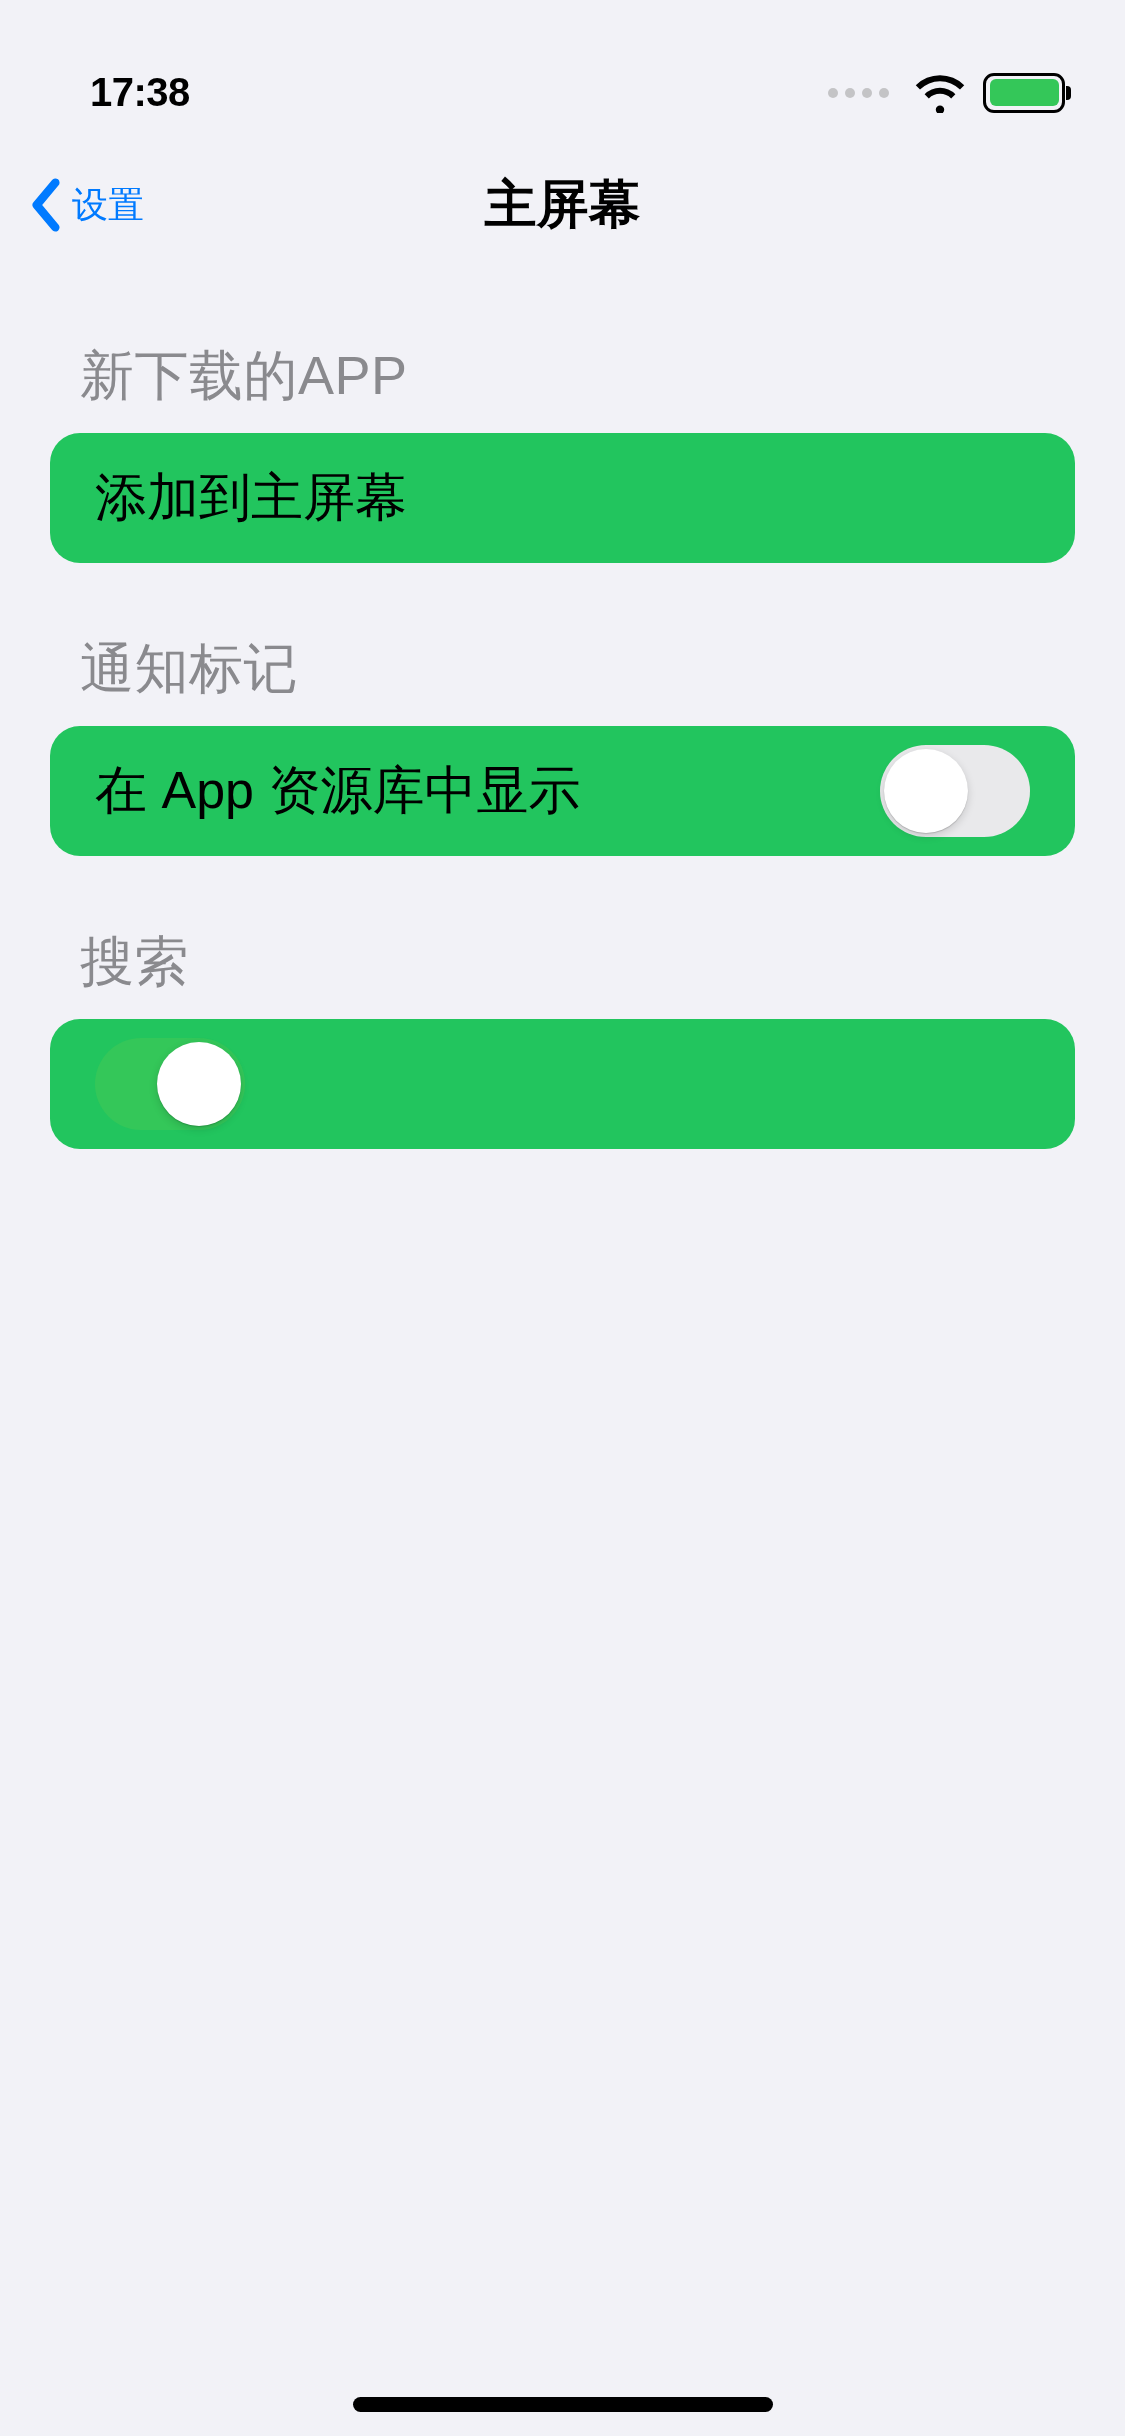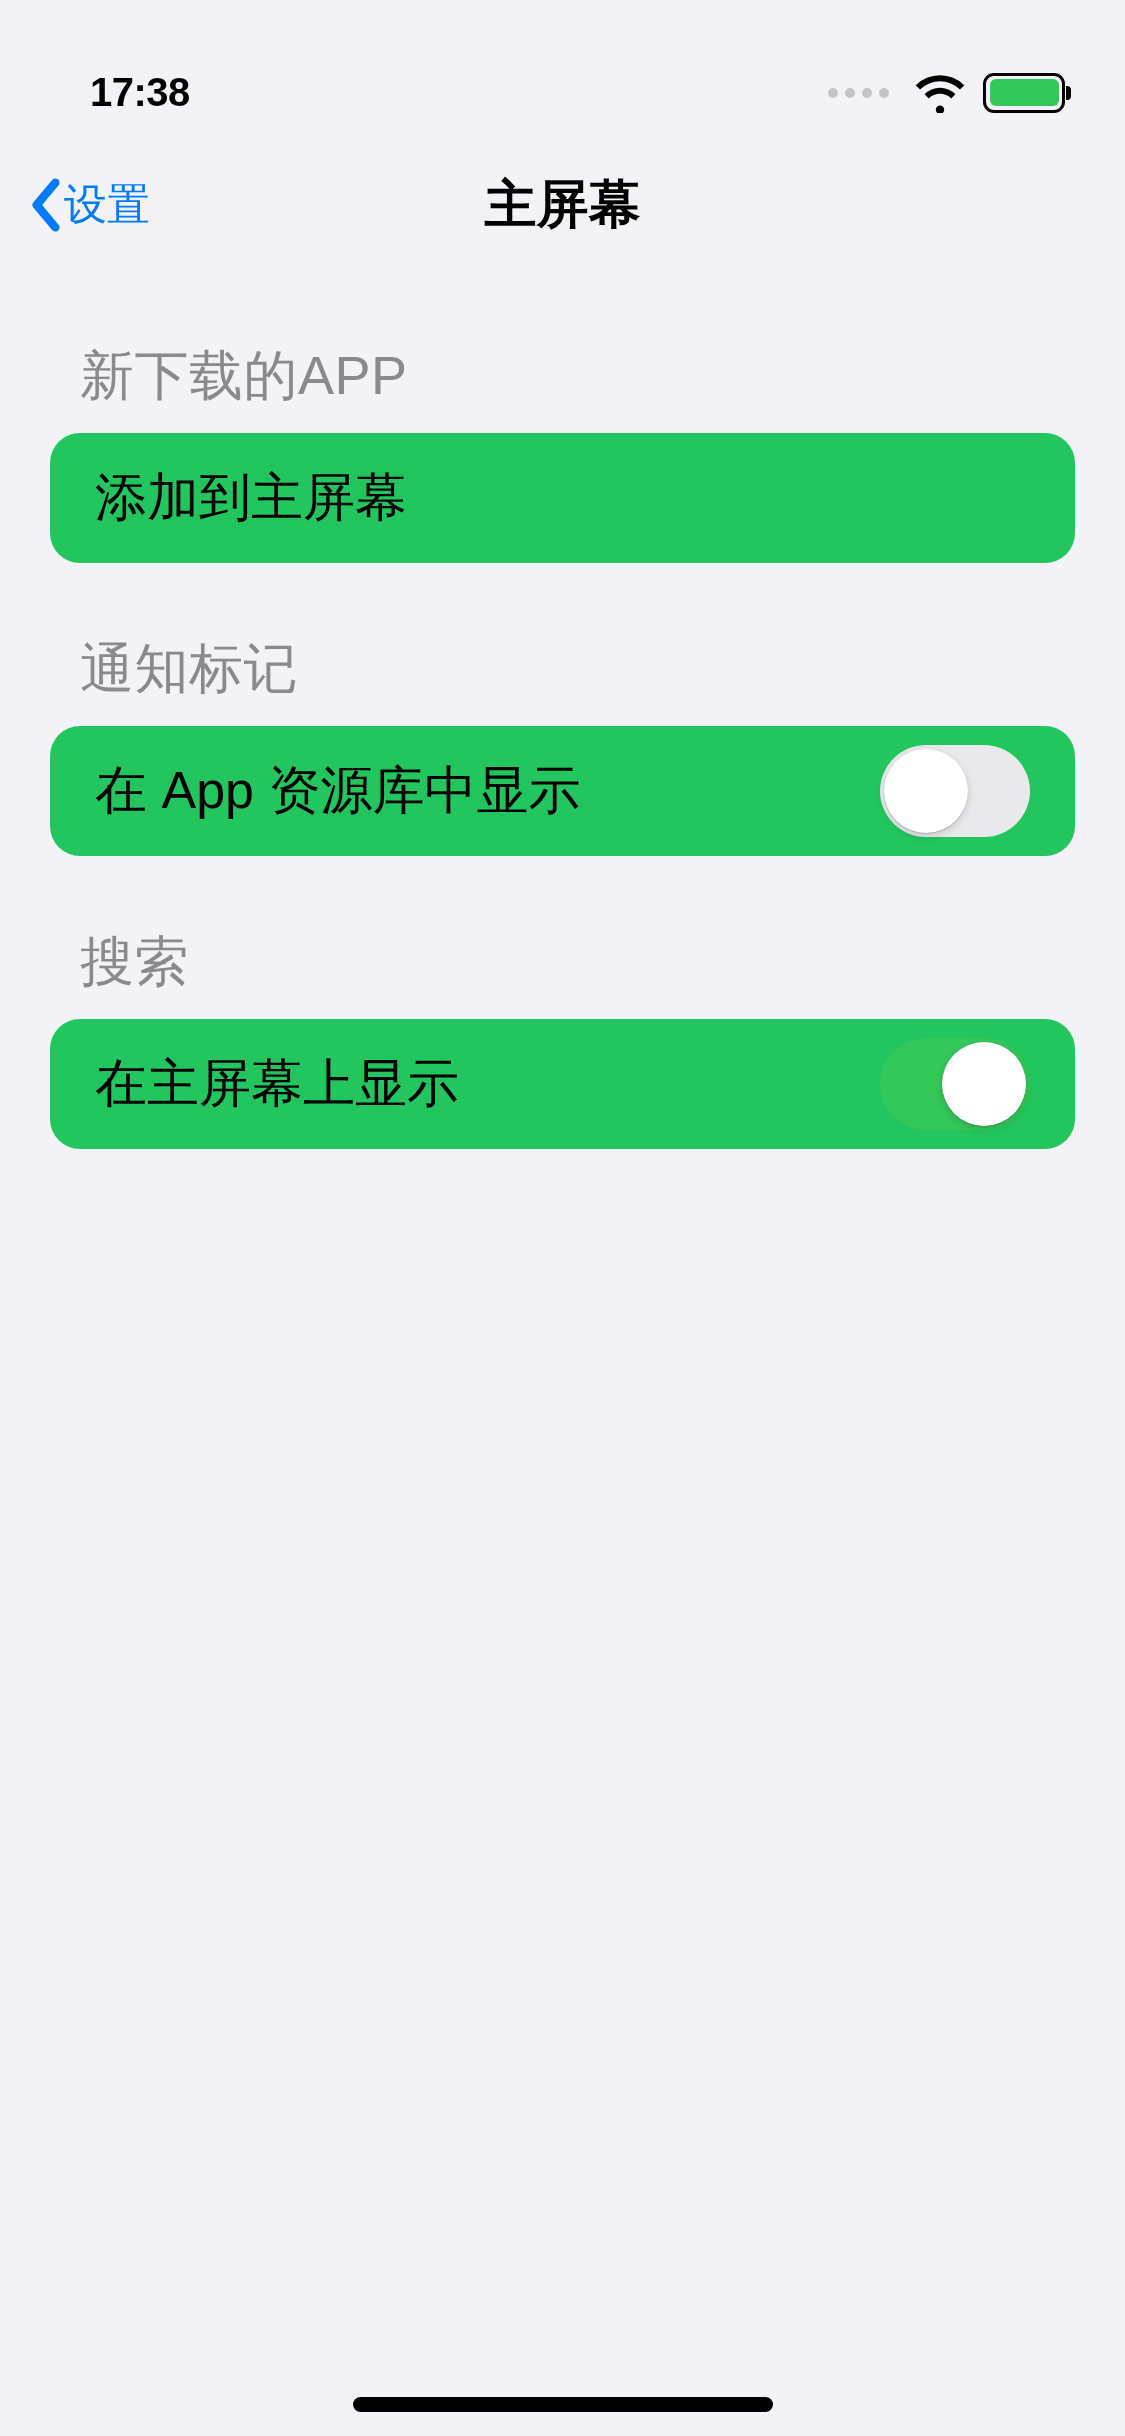--- a/index.html
+++ b/index.html
@@ -83,22 +83,23 @@
     .nav-bar {
       display: flex;
       align-items: center;
       height: 130px;
       position: relative;
       padding: 0 20px;
     }
     .back-button {
       display: flex;
       align-items: center;
+      gap: 8px;
       color: #007aff;
-      font-size: 43px;
+      font-size: 36px;
       padding-left: 8px;
     }
     .chevron-left {
       width: 36px;
       height: 56px;
     }
     .nav-title {
       position: absolute;
       left: 50%;
       transform: translateX(-50%);
@@ -249,21 +250,20 @@
       <span>在 App 资源库中显示</span>
       <div class="switch switch-off">
         <div class="switch-knob"></div>
       </div>
     </div>
   </div>
 
   <div class="section-header">搜索</div>
   <div class="group">
     <div class="row">
-      <span>在主屏幕上显示</span>
       <div class="switch switch-on">
         <div class="switch-knob"></div>
       </div>
     </div>
   </div>
 
 </div>
 
 <div class="home-indicator"></div>
 

